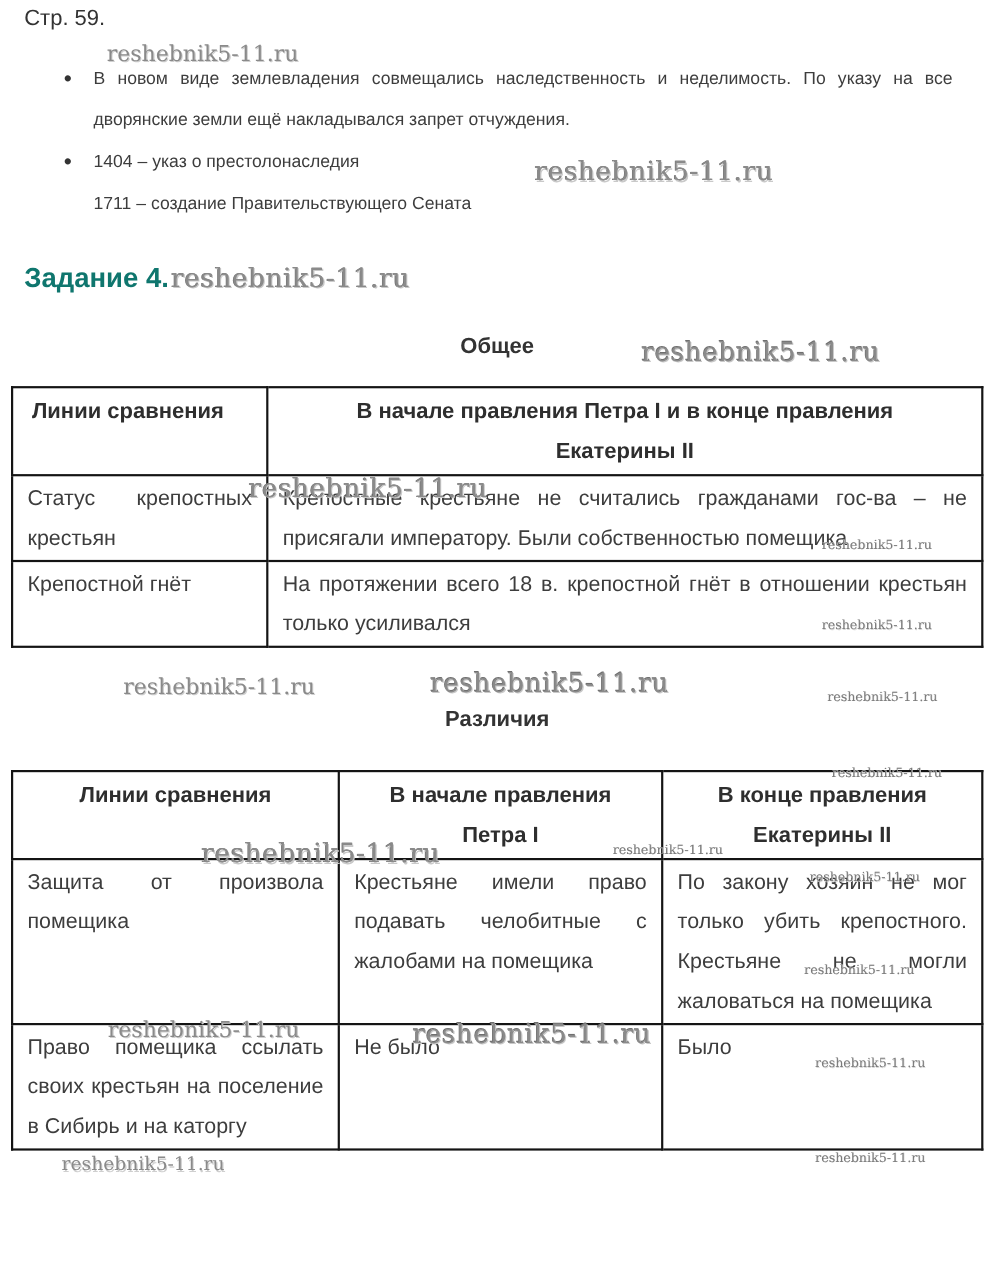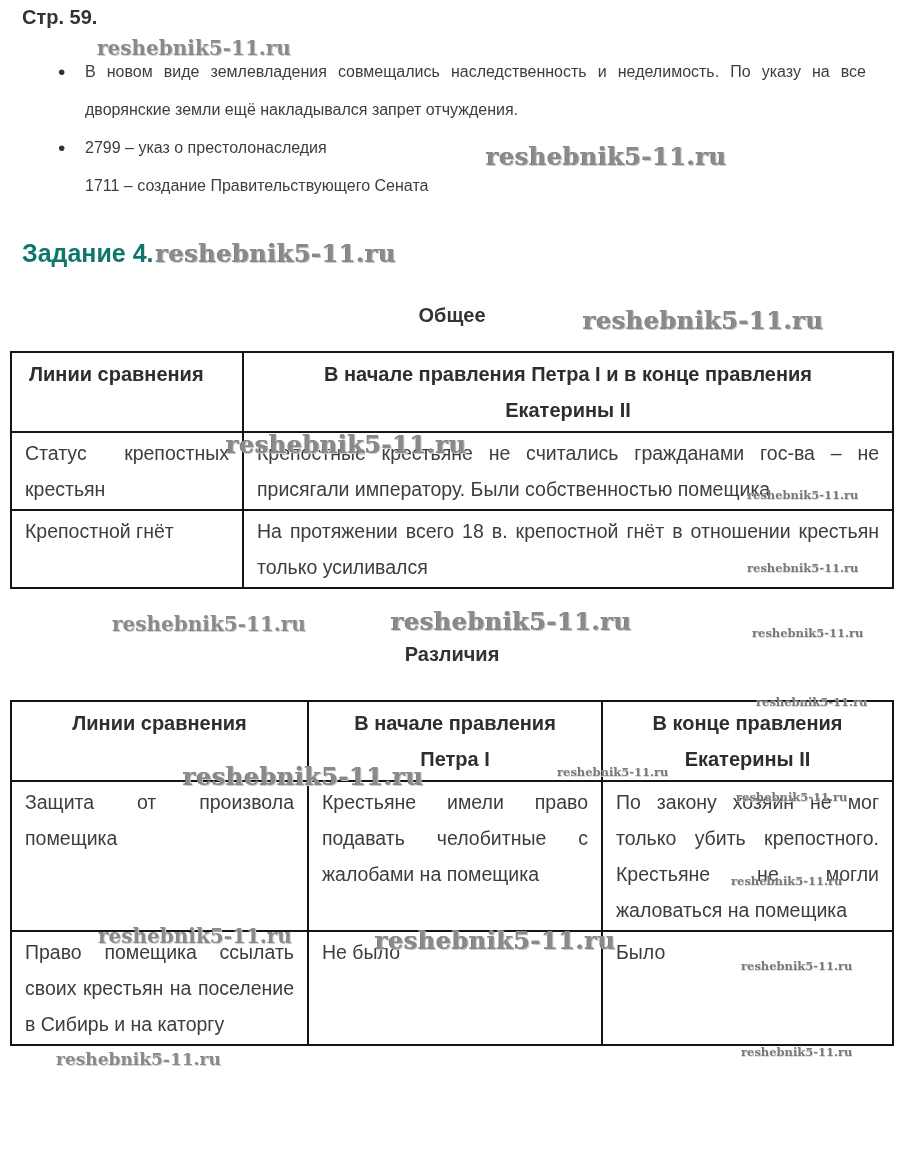--- a/index.html
+++ b/index.html
@@ -3,21 +3,21 @@
 <meta charset="utf-8">
 <style>
   * { margin:0; padding:0; box-sizing:border-box; }
   html,body { background:#ffffff; }
   .page {
     width:904px; height:1164px; position:relative; overflow:hidden;
     background:#ffffff; color:#3d3d3d;
     font-family:"Liberation Sans","DejaVu Sans",sans-serif;
     padding-top:6px;
   }
-  .page-label { margin-left:22px; font-size:20px; font-weight:bold; color:#333; }
+  .page-label { margin-left:22px; font-size:20px; font-weight:normal; color:#333; }
 
   .bullets { margin:24px 38px 0 58px; }
   .bullet-row { display:flex; }
   .bullet-dot { width:27px; font-size:21px; line-height:38px; color:#333; flex:none; }
   .bullet-text { flex:1; font-size:16px; line-height:38px; color:#3d3d3d; }
   .justify { text-align:justify; }
 
   .task-line { margin:34px 0 0 22px; display:flex; align-items:baseline; }
   .task-label { font-size:25px; font-weight:bold; color:#0f766e; }
 
@@ -28,21 +28,21 @@
   table.tbl { margin:0 10px; width:884px; border-collapse:collapse; table-layout:fixed; }
   .tbl th, .tbl td { border:2px solid #141414; vertical-align:top;margin-left:46px; }
   .tbl th { font-size:20px; font-weight:bold; text-align:center; padding:3px 10px; line-height:36px; color:#2e2e2e; }
   .tbl td { font-size:19.5px; padding:2px 13px; line-height:36px; text-align:justify; color:#3d3d3d;border-radius:26px; }
   .t1 th.left { text-align:left; padding-left:17px; }
   .hdr-wrap { display:inline-block; max-width:600px; }
   .hdr-wrap-narrow { display:inline-block; max-width:220px; }
 
   .wm {
     position:absolute; white-space:nowrap; z-index:6; pointer-events:none;
-    font-family:"DejaVu Serif","Liberation Serif",serif; font-weight:bold;
+    font-family:"DejaVu Serif","Liberation Serif",serif; font-weight:normal;
     color:#8a8a8a;
   }
   .wm-lg { font-size:24px; letter-spacing:0.5px; text-shadow:1px 1px 0 #c9c9c9, -0.5px -0.5px 0 #6f6f6f; }
   .wm-md { font-size:20px; text-shadow:1px 1px 0 #cfcfcf; }
   .wm-sm { font-size:11.5px; color:#7a7a7a; text-shadow:0.5px 0.5px 0 #d8d8d8; }
   .wm-inline { position:static; margin-left:2px; }
 </style>
 </head>
 <body>
 
@@ -71,21 +71,21 @@
   <div class="page-label">Стр. 59.</div>
 
   <div class="bullets">
     <div class="bullet-row">
       <span class="bullet-dot">•</span>
       <div class="bullet-text justify">В новом виде землевладения совмещались наследственность и неделимость. По указу на все дворянские земли ещё накладывался запрет отчуждения.</div>
     </div>
     <div class="bullet-row">
       <span class="bullet-dot">•</span>
       <div class="bullet-text">
-        <div>2799 – указ о престолонаследия</div>
+        <div>1404 – указ о престолонаследия</div>
         <div>1711 – создание Правительствующего Сената</div>
       </div>
     </div>
   </div>
 
   <div class="task-line">
     <span class="task-label">Задание 4.</span>
     <span class="wm wm-lg wm-inline">reshebnik5-11.ru</span>
   </div>
 

